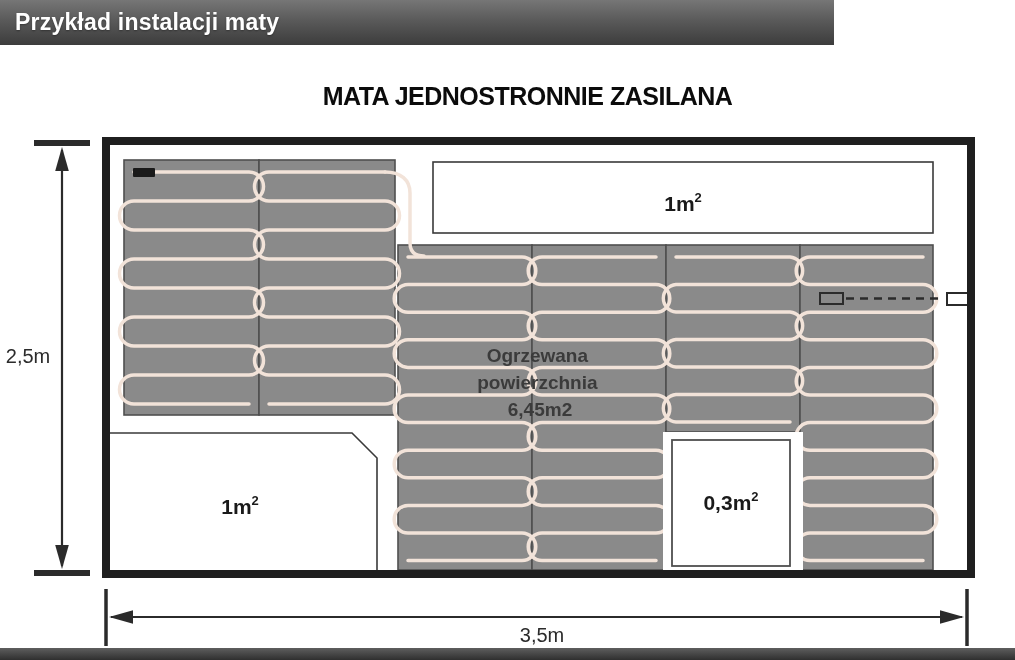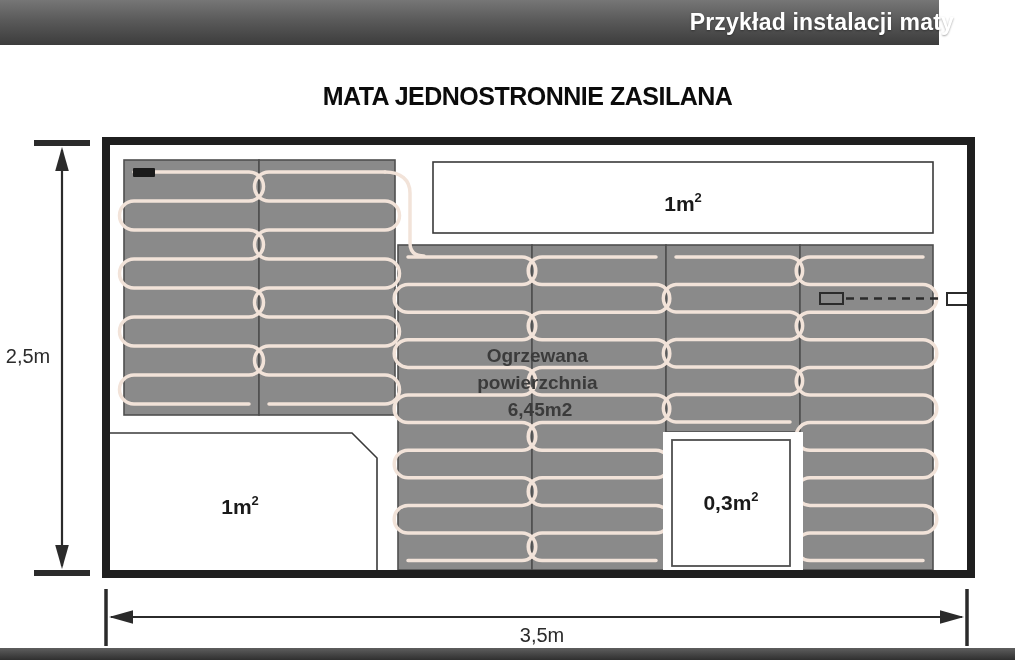--- a/index.html
+++ b/index.html
@@ -1,23 +1,23 @@
 <!DOCTYPE html>
 <html><head>
 <meta charset="utf-8">
 <style>
   html,body{margin:0;padding:0;}
   body{
     width:1015px;height:660px;position:relative;overflow:hidden;
     background:#ffffff;font-family:"Liberation Sans","DejaVu Sans",sans-serif;
   }
   .header-bar{
-    position:absolute;left:0;top:0;width:939px;height:45px;
+    position:absolute;left:0;top:0;width:834px;height:45px;
     background:linear-gradient(to bottom,#767676 0%,#5a5a5a 45%,#3c3c3c 100%);
-    display:flex;align-items:center;justify-content:flex-end;
+    display:flex;align-items:center;justify-content:flex-start;
   }
   .header-title{
     color:#ffffff;font-size:23px;font-weight:bold;letter-spacing:.2px;
     transform:translateX(15px);text-shadow:0 1px 2px rgba(0,0,0,.35);
   }
   .subtitle{
     position:absolute;left:0;top:82px;width:1015px;text-align:center;
     font-size:25px;font-weight:bold;color:#0b0b0b;letter-spacing:-0.5px;
     transform:translateX(20px);
   }

